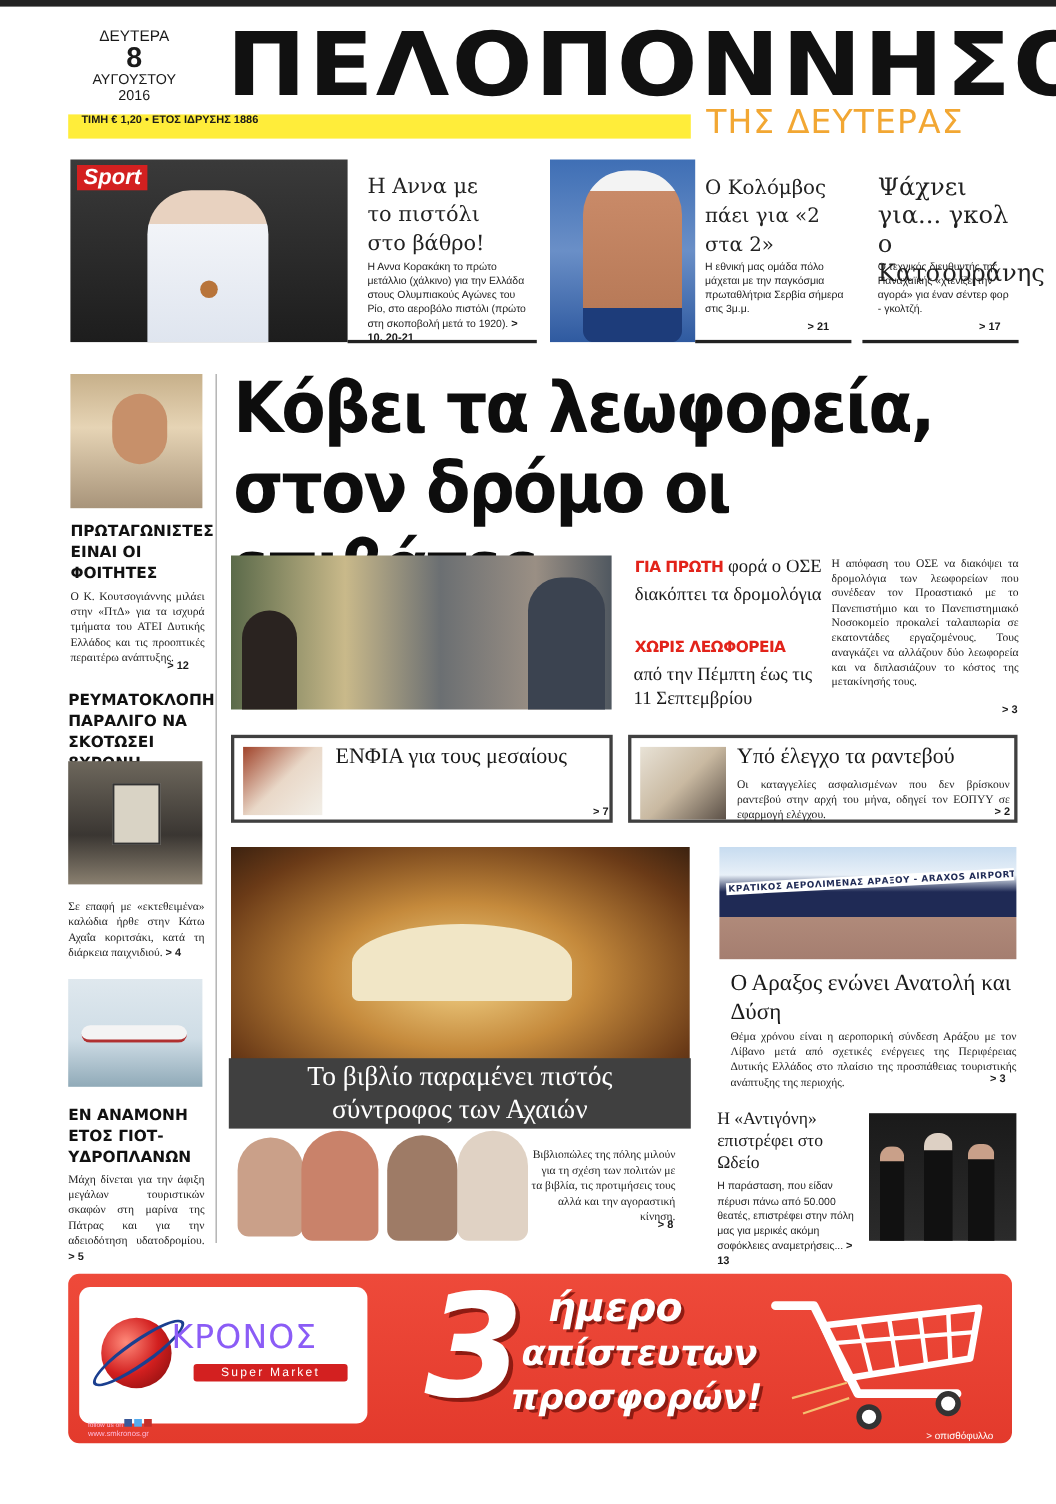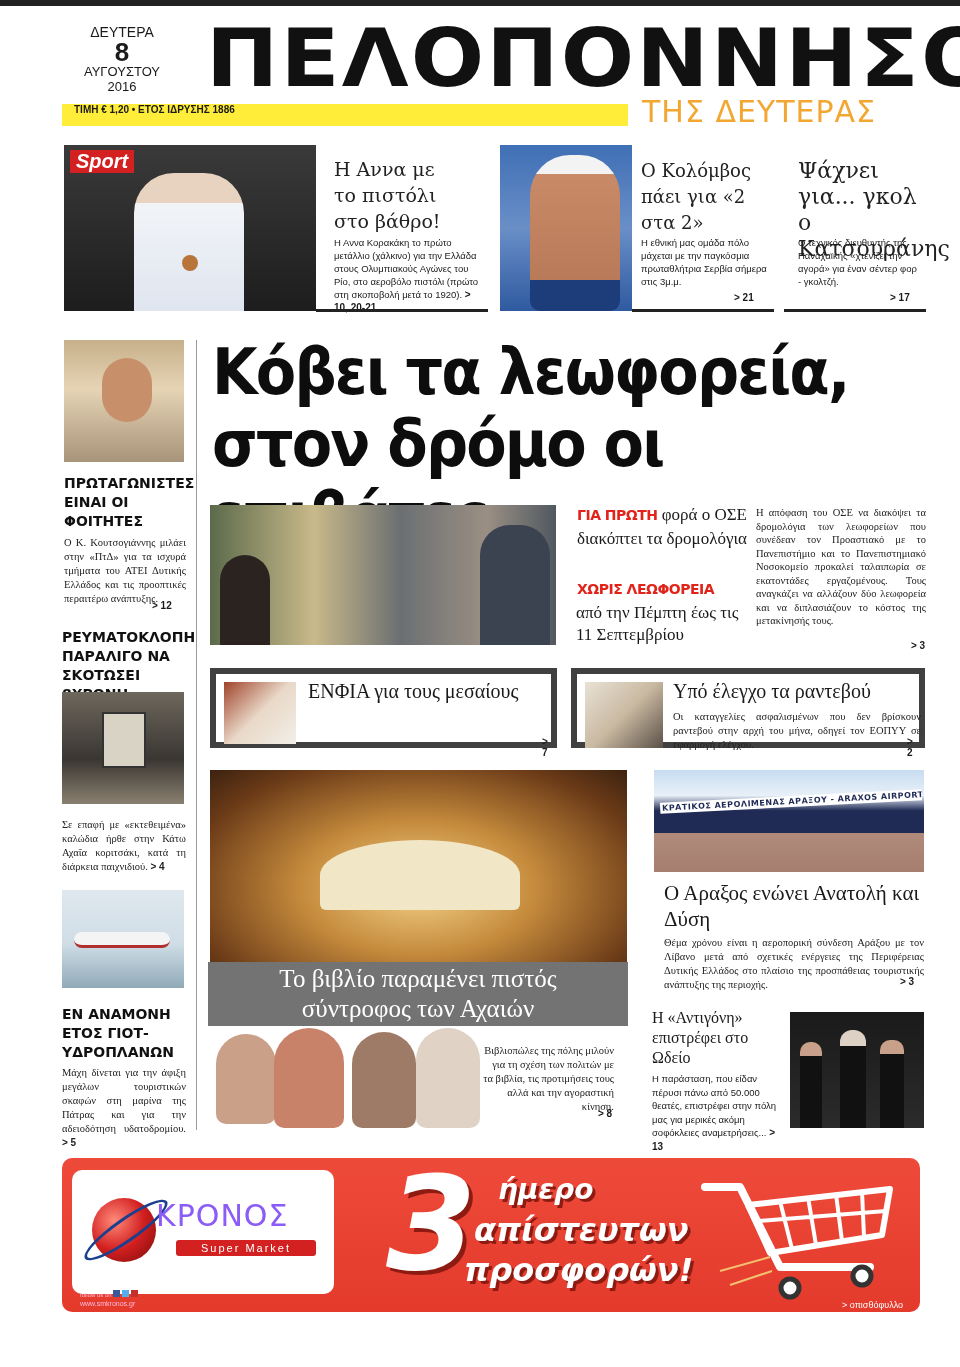--- a/index.html
+++ b/index.html
@@ -23,21 +23,21 @@
   .ref { font-family: "Liberation Sans", sans-serif; font-weight: bold; font-size: 10px; }
   .rule { background:#222; height: 3px; }
 
   
   .main-headline { left: 212px; top: 336px; width: 720px; font-family: "DejaVu Sans", sans-serif; font-weight: bold; font-size: 64px; line-height: 72px; letter-spacing: -2px; transform: scaleX(0.92); transform-origin: left; color: #0d0d0d; }
 
   .red-kicker { color:#e2231a; font-family:"DejaVu Sans",sans-serif; font-weight:bold; font-size: 14px; letter-spacing:-0.5px; }
   .side-h { font-family: "DejaVu Sans", sans-serif; font-weight: bold; font-size: 14px; line-height: 19px; color:#111; }
   .body-serif { font-family: "Liberation Serif", serif; font-size: 10.5px; line-height: 14px; color:#222; text-align: justify; }
 
-  .box { border: 6px solid #404040; }
+  .box { border: 3px solid #404040; }
 
   .ad { left: 62px; top: 1158px; width: 858px; height: 154px; background: linear-gradient(180deg,#ee4a3a,#e33a2c); border-radius: 10px; }
   .ad-logo-box { left: 72px; top: 1170px; width: 262px; height: 124px; background: #fff; border-radius: 10px; }
 </style>
 </head>
 <body>
 
 <div class="abs topbar"></div>
 
 <div class="abs date-block">
@@ -128,21 +128,21 @@
 <div class="abs box" style="left:571px;top:668px;width:354px;height:80px;">
   <div class="abs" style="left:8px;top:8px;width:78px;height:66px;background:linear-gradient(135deg,#e8e2d6 0%,#c9b9a1 50%,#5b5047 100%);"></div>
   <div class="abs serif" style="left:96px;top:6px;font-size:20px;">Υπό έλεγχο τα ραντεβού</div>
   <div class="abs body-serif" style="left:96px;top:36px;width:248px;">Οι καταγγελίες ασφαλισμένων που δεν βρίσκουν ραντεβού στην αρχή του μήνα, οδηγεί τον ΕΟΠΥΥ σε εφαρμογή ελέγχου.</div>
   <div class="abs ref" style="left:330px;top:62px;">&gt; 2</div>
 </div>
 
 <div class="abs" style="left:210px;top:770px;width:417px;height:196px;background:radial-gradient(ellipse at 50% 60%,#f3d489 0%,#c58a3c 40%,#6a3a17 80%,#3c2210 100%);">
   <div class="abs" style="left:110px;top:70px;width:200px;height:70px;background:#f1e6c6;border-radius:50% 50% 6px 6px;"></div>
 </div>
-<div class="abs serif" style="left:208px;top:962px;width:420px;height:64px;background:#737373;color:#fff;font-size:25px;line-height:30px;text-align:center;padding:2px 46px;">Το βιβλίο παραμένει πιστός σύντροφος των Αχαιών</div>
+<div class="abs serif" style="left:208px;top:962px;width:420px;height:64px;background:#404040;color:#fff;font-size:25px;line-height:30px;text-align:center;padding:2px 46px;">Το βιβλίο παραμένει πιστός σύντροφος των Αχαιών</div>
 <div class="abs" style="left:208px;top:1028px;width:262px;height:100px;">
   <div class="abs" style="left:8px;top:6px;width:60px;height:90px;border-radius:30px 30px 10px 10px;background:#caa089;"></div>
   <div class="abs" style="left:66px;top:0px;width:70px;height:100px;border-radius:35px 35px 10px 10px;background:#c9826a;"></div>
   <div class="abs" style="left:144px;top:4px;width:64px;height:96px;border-radius:32px 32px 10px 10px;background:#9e7b66;"></div>
   <div class="abs" style="left:208px;top:0px;width:64px;height:100px;border-radius:32px 32px 10px 10px;background:#e0d2c4;"></div>
 </div>
 <div class="abs body-serif" style="left:480px;top:1044px;width:134px;text-align:right;">Βιβλιοπώλες της πόλης μιλούν για τη σχέση των πολιτών με τα βιβλία, τις προτιμήσεις τους αλλά και την αγοραστική κίνηση.</div>
 <div class="abs ref" style="left:598px;top:1108px;">&gt; 8</div>
 
 <div class="abs" style="left:654px;top:770px;width:270px;height:102px;background:linear-gradient(180deg,#c7dcf0 0%,#e8f0f8 25%,#1f2a55 40%,#1f2a55 62%,#b08a7a 62%,#a57e70 100%);">
@@ -171,21 +171,21 @@
 <div class="abs" style="left:176px;top:1240px;width:140px;height:16px;background:#d32020;color:#fff;font-family:'Liberation Sans',sans-serif;font-size:11px;letter-spacing:2px;text-align:center;border-radius:3px;line-height:16px;">Super Market</div>
 <div class="abs" style="left:80px;top:1290px;font-family:'Liberation Sans',sans-serif;font-size:6px;color:#fbd;">
   <span>follow us on</span>
   <span style="display:inline-block;width:7px;height:7px;background:#3b5998;"></span>
   <span style="display:inline-block;width:7px;height:7px;background:#55acee;"></span>
   <span style="display:inline-block;width:7px;height:7px;background:#c4302b;"></span>
 </div>
 <div class="abs" style="left:80px;top:1300px;font-family:'Liberation Sans',sans-serif;font-size:7px;color:#fbd;">www.smkronos.gr</div>
 <div class="abs" style="left:386px;top:1148px;font-family:'DejaVu Sans',sans-serif;font-weight:bold;font-style:italic;font-size:130px;color:#fff;text-shadow:4px 4px 0 #8e1b12;">3</div>
 <div class="abs" style="left:464px;top:1170px;font-family:'DejaVu Sans',sans-serif;font-weight:bold;font-style:italic;color:#fff;text-shadow:3px 3px 0 #8e1b12;line-height:40px;">
-  <div style="font-size:28px;padding-left:34px;">ήμερο</div>
+  <div style="font-size:36px;padding-left:34px;">ήμερο</div>
   <div style="font-size:32px;padding-left:10px;">απίστευτων</div>
   <div style="font-size:32px;">προσφορών!</div>
 </div>
 <svg class="abs" style="left:700px;top:1175px;" width="200" height="130" viewBox="0 0 200 130">
   <path d="M5 12 L40 12 L80 92 L170 92" fill="none" stroke="#fff" stroke-width="8" stroke-linecap="round" stroke-linejoin="round"></path>
   <path d="M48 30 L190 14 L182 60 L70 78 Z" fill="none" stroke="#fff" stroke-width="6" stroke-linejoin="round"></path>
   <path d="M80 26 L92 74 M108 22 L116 70 M136 19 L142 66 M162 16 L164 62 M58 46 L186 36" stroke="#fff" stroke-width="4"></path>
   <circle cx="90" cy="113" r="9" fill="#fff" stroke="#333" stroke-width="5"></circle>
   <circle cx="162" cy="101" r="9" fill="#fff" stroke="#333" stroke-width="5"></circle>
   <path d="M20 96 L70 82 M30 110 L72 96" stroke="#f4c070" stroke-width="2"></path>

